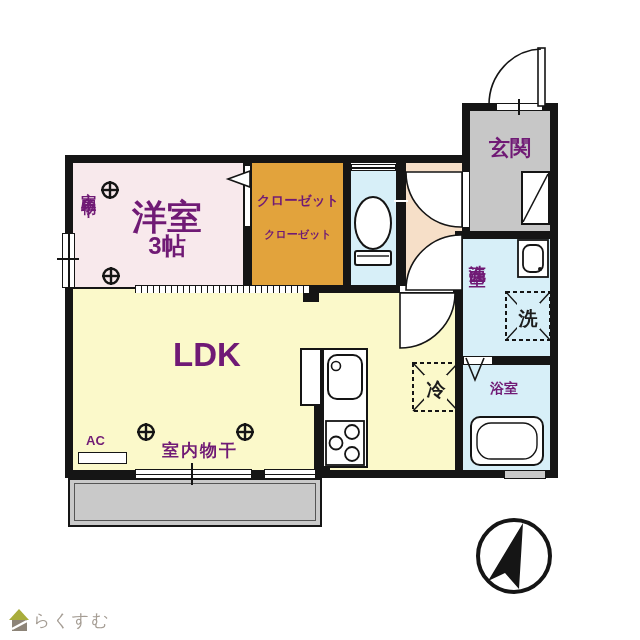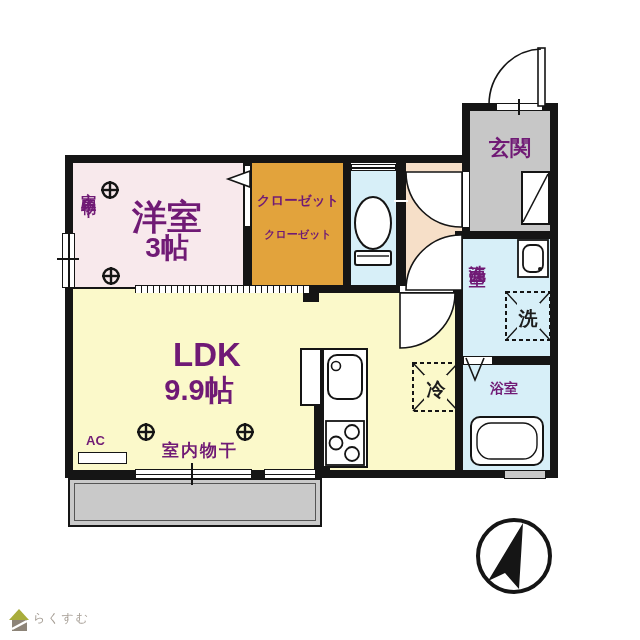--- a/index.html
+++ b/index.html
@@ -175,35 +175,34 @@
     </g>
 
     <g>
       <polygon points="9,620 19,609 29,620" fill="#a9ad3b"></polygon>
       <rect x="12" y="620" width="15" height="11" fill="#8d8478"></rect>
       <line x1="12" y1="629" x2="27" y2="621" stroke="#ffffff" stroke-width="2.5"></line>
     </g>
   </svg>
 
   <div class="t center" style="left:167px;top:199px;font-size:35px;">洋室</div>
-  <div class="t center" style="left:167px;top:233px;font-size:28px;">3帖</div>
+  <div class="t center" style="left:167px;top:233px;font-size:24px;">3帖</div>
 
   <div class="t center" style="left:298px;top:194px;font-size:13.5px;">クローゼット</div>
   <div class="t center" style="left:298px;top:229px;font-size:11px;">クローゼット</div>
 
   <div class="t center" style="left:207px;top:338px;font-size:33px;">LDK</div>
-  <div class="t center" style="left:199px;top:375px;font-size:29px;">9.9帖</div>
 
   <div class="t center" style="left:510px;top:137px;font-size:21px;">玄関</div>
 
   <div class="t vtext" style="left:468px;top:251px;font-size:17px;letter-spacing:3px;">洗面室</div>
 
   <div class="t center" style="left:504px;top:381px;font-size:14px;">浴室</div>
 
 
   <div class="t vtext" style="left:81px;top:180px;font-size:15px;letter-spacing:4px;">室内物干</div>
   <div class="t center" style="left:200px;top:442px;font-size:17px;letter-spacing:2px;">室内物干</div>
 
   <div class="t" style="left:86px;top:434px;font-size:13px;">AC</div>
 
-  <div class="t" style="left:33px;top:612px;font-size:12px;color:#a59d94;font-weight:normal;letter-spacing:2px;">らくすむ</div>
+  <div class="t" style="left:33px;top:612px;font-size:17px;color:#a59d94;font-weight:normal;letter-spacing:2px;">らくすむ</div>
 
 </div>
 
 </body></html>

